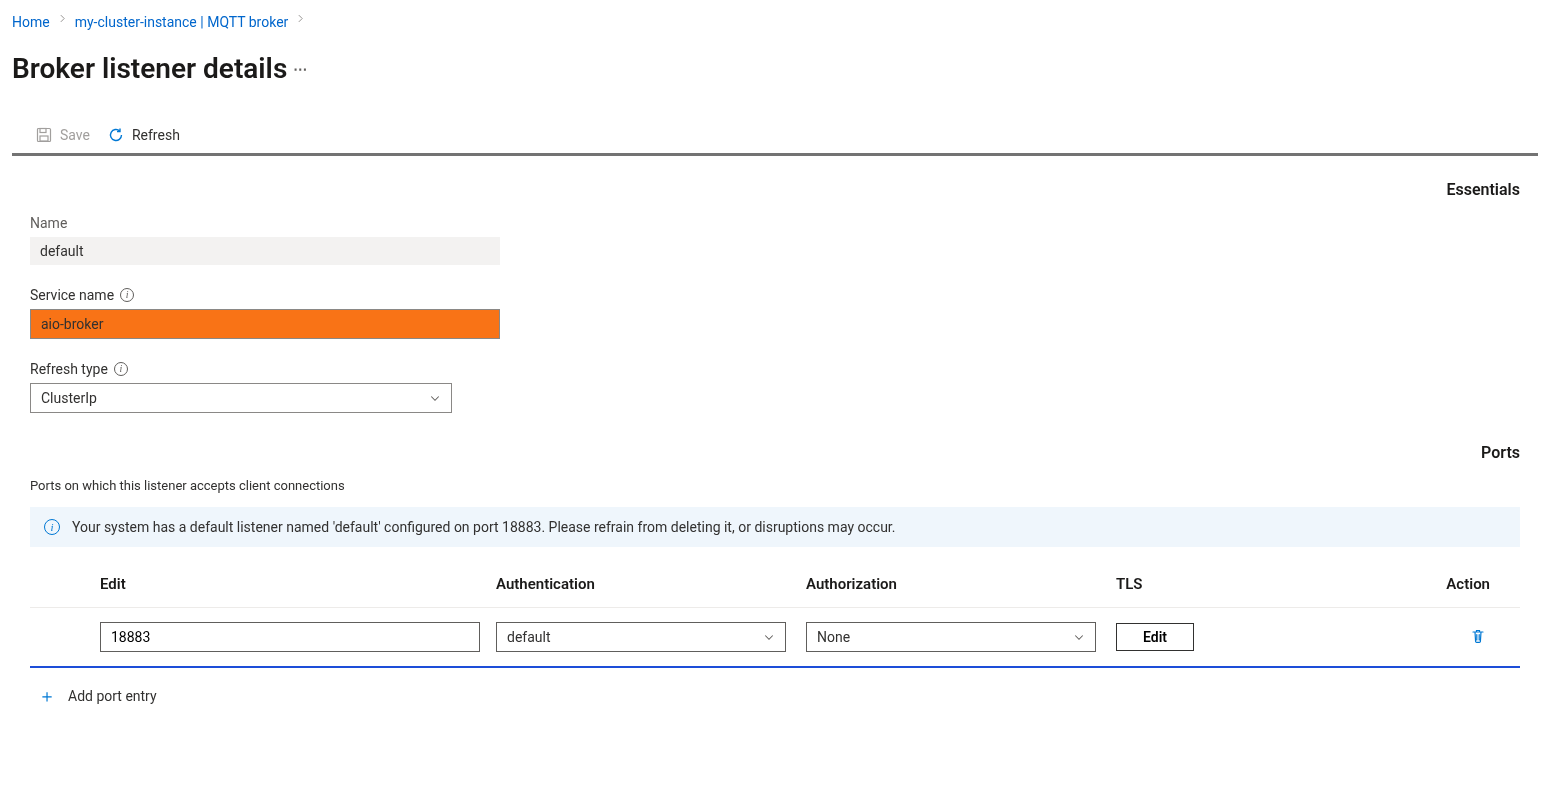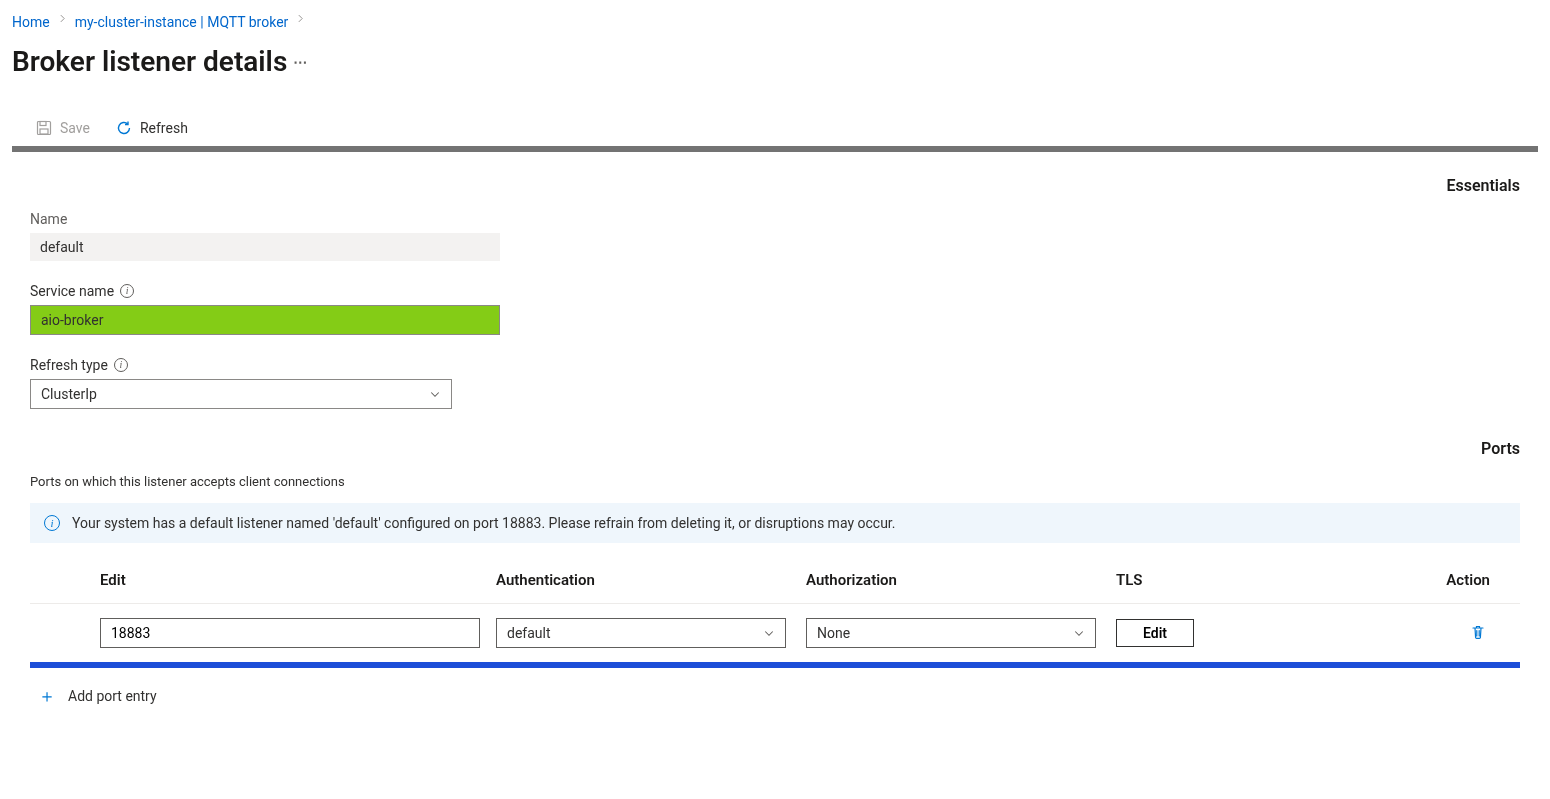--- a/index.html
+++ b/index.html
@@ -10,37 +10,37 @@
     color: #323130;
     background: #ffffff;
     padding: 14px 12px 20px 12px;
   }
   a { color: #0066cc; text-decoration: none; }
   .breadcrumb {
     display: flex;
     align-items: flex-start;
     gap: 8px;
     font-size: 14px;
-    margin-bottom: 15px;
+    margin-bottom: 22px;
   }
   .breadcrumb .sep { color: #8a8886; display:inline-flex; align-items:center; }
   .page-title-row { display:flex; align-items:center; margin-bottom: 36px;}
   .page-title {
     font-size: 28px;
     font-weight: 600;
     color: #1b1a19;
     margin: 0;
   }
   .more-dots { color:#605e5c; font-weight:600; letter-spacing:1px; padding:4px 6px; cursor:pointer;}
   .toolbar {
     display: flex;
     align-items: flex-start;
-    gap: 26px;
+    gap: 18px;
     padding: 6px 0 10px 24px;
-    border-bottom: 6px solid #737373;
+    border-bottom: 3px solid #737373;
     margin-bottom: 24px;
   }
   .toolbar-btn {
     display: inline-flex;
     align-items: center;
     gap: 8px;
     background: none;
     border: none;
     font: inherit;
     color: #323130;
@@ -73,21 +73,21 @@
     width: 470px;
     color:#323130;
     font-size:14px;
   }
   .text-input {
     width: 470px;
     padding: 6px 10px;
     border: 1px solid #8a8886;
     font: inherit;
     color:#323130;
-    background:#84cc16;
+    background:#f97316;
   }
   .select-wrap {
     width: 422px;
     border: 1px solid #8a8886;
     padding: 6px 10px;
     display:flex;
     align-items:center;
     justify-content:space-between;
     cursor:pointer;
     background:#fff;
@@ -123,21 +123,21 @@
     text-align:left;
     font-weight:600;
     font-size:15px;
     padding: 10px 8px 14px 8px;
     border-bottom:1px solid #edebe9;
     color:#1b1a19;
   }
   table.ports th:last-child { text-align:right; padding-right:20px;}
   table.ports td {
     padding: 14px 8px;
-    border-bottom:6px solid #1d4ed8;
+    border-bottom:2px solid #1d4ed8;
     vertical-align: middle;
   }
   .col-port{ width:430px; padding-left:70px !important;}
   .col-auth{ width:310px;}
   .col-authz{ width:310px;}
   .col-tls{ width:240px;}
   .col-action{ text-align:right; padding-right:30px !important;}
   th.col-port { padding-left:70px !important;}
   .cell-input {
     width: 380px;

